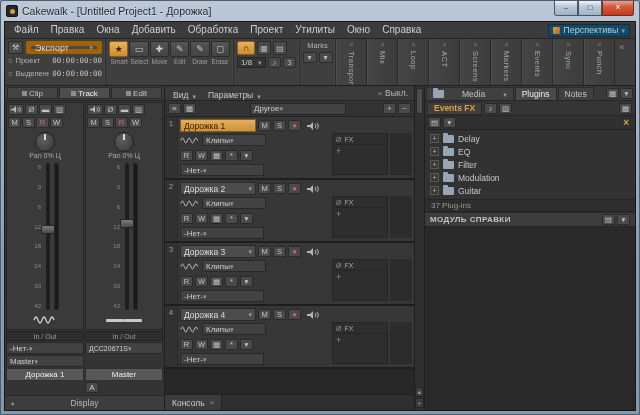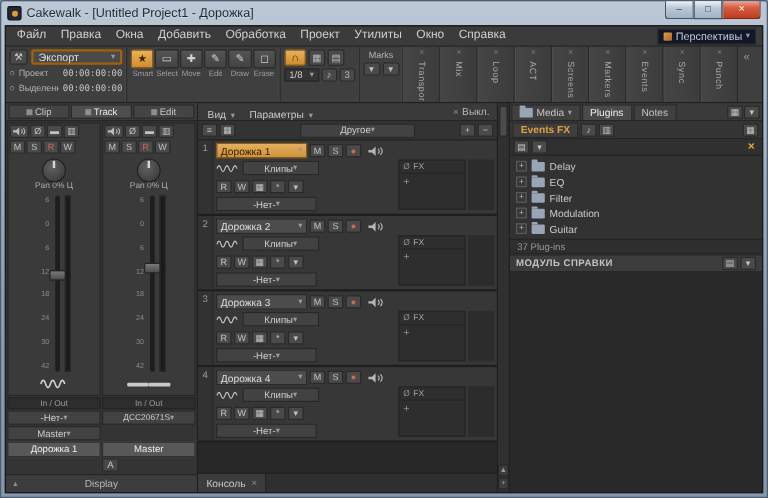--- a/index.html
+++ b/index.html
@@ -9,28 +9,28 @@
 .appico{width:12px;height:12px;border-radius:2px;background:#23272f;border:1px solid #11141a;position:relative;flex:none}
 .appico:after{content:"";position:absolute;left:3px;top:3px;width:5px;height:5px;border-radius:50%;background:#e09a36}
 .title{flex:1;font-size:10.5px;color:#1d2633;white-space:nowrap;overflow:hidden;text-shadow:0 1px 0 rgba(255,255,255,.4)}
 .wbtns{display:flex;align-self:flex-start}
 .wb{width:24px;height:15px;border:1px solid #46566a;border-top:0;background:linear-gradient(#eef3f8,#bbc8d6 40%,#a2b2c4);font-size:8px;line-height:13px;text-align:center;color:#2a3442}
 .wb.first{border-radius:0 0 0 3px}
 .wb.cls{width:32px;color:#fff;background:linear-gradient(#efa38e,#d55b3e 40%,#bf3c22);border-color:#7e2818;border-radius:0 0 3px 0;font-size:9px}
 .app{position:absolute;left:3px;right:3px;top:20px;bottom:3px;background:#2c2c2c;border:1px solid #191919;display:flex;flex-direction:column;overflow:hidden}
 .menubar{height:17px;flex:none;background:#3b3b3b;border-bottom:1px solid #252525;display:flex;align-items:center;padding:0 3px;font-size:10px;color:#cfcfcf}
 .mi{padding:0 6px;line-height:16px;white-space:nowrap}
-.persp{margin-left:auto;display:flex;align-items:center;gap:3px;height:13px;background:#0f172a;border:1px solid #282828;padding:0 4px;font-size:9px;color:#c8c8c8;margin-right:2px}
+.persp{margin-left:auto;display:flex;align-items:center;gap:3px;height:13px;background:#0c4a6e;border:1px solid #282828;padding:0 4px;font-size:9px;color:#c8c8c8;margin-right:2px}
 .pico{width:7px;height:7px;background:linear-gradient(135deg,#e0a23f,#b0622a);border-radius:1px}
 .cd{font-size:7px;color:#9b9b9b;line-height:1}
 .toolbar{height:47px;flex:none;background:#3f3f3f;border-bottom:1px solid #1f1f1f;display:flex;align-items:stretch;overflow:hidden}
 .mod{border-right:1px solid #2d2d2d;box-shadow:inset -1px 0 0 #474747;padding:2px 3px;display:flex;flex-direction:column;flex:none}
 .exp{width:101px}
 .exprow{display:flex;align-items:center;gap:3px;font-size:7.5px;color:#b5b5b5;height:13px}
-.expbtn{flex:1;height:13px;background:#4a4a4a;border:2px solid #a16207;border-radius:2px;display:flex;align-items:center;justify-content:space-between;padding:0 4px;font-size:9px;color:#ddd}
+.expbtn{flex:1;height:13px;background:#4a4a4a;border:5px solid #a16207;border-radius:2px;display:flex;align-items:center;justify-content:space-between;padding:0 4px;font-size:9px;color:#ddd}
 .hammer{width:15px;height:13px;background:#4a4a4a;border:1px solid #2b2b2b;border-radius:2px;color:#ccc;font-size:8px;text-align:center;line-height:12px;flex:none}
 .rlab{flex:1;white-space:nowrap;overflow:hidden}
 .rtime{font-family:"DejaVu Sans Mono",monospace;font-size:7.5px;color:#c6c6c6}
 .tools{width:128px}
 .toolbtns{display:flex;gap:1px}
 .tbtn{flex:1;height:16px;background:linear-gradient(#545454,#434343);border:1px solid #2b2b2b;border-radius:2px;color:#cfcfcf;font-size:9px;text-align:center;line-height:15px}
 .tbtn.on{background:linear-gradient(#eab25c,#cf8c2c);color:#3a2505;border-color:#8a5d1d}
 .tlabels{display:flex;margin-top:1px}
 .tl{flex:1;font-size:6.5px;color:#9f9f9f;text-align:center;white-space:nowrap;overflow:hidden}
 .resrow{display:flex;margin-top:1px;gap:2px}
@@ -63,21 +63,21 @@
 .fader{flex:1;min-height:0;display:flex;justify-content:center;gap:2px;padding:2px 0}
 .scale{display:flex;flex-direction:column;justify-content:space-between;font-size:6px;color:#8a8a8a;text-align:right;width:11px;line-height:6px;padding:1px}
 .groove{width:4px;background:#1e1e1e;border-radius:2px;position:relative;margin:0 2px}
 .cap{position:absolute;left:50%;top:42%;width:14px;height:9px;margin-left:-7px;background:linear-gradient(#7a7a7a,#4b4b4b);border:1px solid #242424;border-radius:2px}
 .meter{width:5px;background:#1a1a1a;border:1px solid #292929}
 .wicon{height:16px;flex:none;display:flex;align-items:center;justify-content:center}
 .stbars i{display:block;width:18px;height:3px;background:#c9c9c9;border-radius:1px;margin:2px 0}
 .iorow{flex:none;display:flex;gap:1px;padding:0 1px 2px;background:#343434}
 .iocol{flex:1;display:flex;flex-direction:column;gap:1px;min-width:0}
 .iohdr{height:10px;background:#2d2d2d;border:1px solid #242424;font-size:7px;color:#9a9a9a;text-align:center;line-height:9px}
-.dd{height:12px;background:#424242;border:1px solid #282828;display:flex;align-items:center;justify-content:center;padding:0 3px;font-size:8px;color:#cdcdcd;overflow:hidden;white-space:nowrap}
+.dd{height:12px;background:#424242;border:1px solid #282828;display:flex;align-items:center;justify-content:flex-start;padding:0 3px;font-size:8px;color:#cdcdcd;overflow:hidden;white-space:nowrap}
 .dd.small{font-size:7px}
 .ddspacer{height:12px}
 .nameb{height:13px;background:#585858;border:1px solid #303030;font-size:8px;color:#efefef;text-align:center;line-height:12px;overflow:hidden;white-space:nowrap}
 .abtn{width:14px;height:11px;background:#474747;border:1px solid #2a2a2a;color:#ccc;font-size:8px;text-align:center;line-height:10px}
 .disp{height:15px;flex:none;background:#3d3d3d;border-top:1px solid #262626;position:relative;display:flex;align-items:center;justify-content:center;font-size:8.5px;color:#b8b8b8}
 .disp .cu{position:absolute;left:6px;font-size:7px;color:#8f8f8f}
 .tv{flex:1;min-width:0;display:flex;flex-direction:column;background:#2b2b2b;border-right:1px solid #1f1f1f}
 .tvh{height:15px;flex:none;background:#3a3a3a;border-bottom:1px solid #242424;display:flex;align-items:center;gap:2px;padding:0 3px;font-size:8.5px;color:#c9c9c9}
 .hdd{display:flex;align-items:flex-end;gap:4px;padding:0 5px;height:13px}
 .off{margin-left:auto;display:flex;align-items:center;gap:3px;padding-right:3px;color:#b9b9b9}
@@ -106,21 +106,21 @@
 .trest{flex:1;background:#2c2c2c;margin-bottom:2px}
 .tvb{height:16px;flex:none;background:#2f2f2f;border-top:1px solid #202020;display:flex;align-items:stretch}
 .ctab{display:flex;align-items:center;gap:5px;background:#3c3c3c;border-right:1px solid #222;padding:0 7px;font-size:8.5px;color:#ccc}
 .ctab .x{font-size:8px;color:#8f8f8f}
 .vsb{width:10px;flex:none;background:#303030;border-right:1px solid #1f1f1f;display:flex;flex-direction:column;align-items:center;padding:2px 1px}
 .vth{width:7px;height:26px;background:#4c4c4c;border:1px solid #282828;border-radius:2px}
 .vsp{flex:1}
 .vbt{width:9px;height:10px;background:#3d3d3d;border:1px solid #262626;color:#9d9d9d;font-size:6px;line-height:9px;text-align:center;margin-top:1px}
 .browser{width:210px;flex:none;display:flex;flex-direction:column;background:#323232;min-height:0}
 .brt{height:15px;flex:none;background:#3a3a3a;border-bottom:1px solid #252525;display:flex;align-items:stretch;gap:1px;padding:0 1px}
-.btab{display:flex;align-items:center;gap:3px;padding:0 6px;font-size:8.5px;color:#c3c3c3;background:#404040;border:1px solid #2a2a2a;border-bottom:0;margin-top:1px}
+.btab{display:flex;align-items:center;gap:18px;padding:0 6px;font-size:8.5px;color:#c3c3c3;background:#404040;border:1px solid #2a2a2a;border-bottom:0;margin-top:1px}
 .btab.on{background:#4a4a4a;color:#eee}
 .brico{margin-left:auto;display:flex;align-items:center;gap:1px;padding-right:1px}
 .brs{height:15px;flex:none;background:#353535;border-bottom:1px solid #252525;display:flex;align-items:center;gap:2px;padding:0 2px}
 .afx{height:13px;display:flex;align-items:center;padding:0 6px;background:#3e3e3e;border:1px solid #2a2a2a;font-size:8.5px;font-weight:bold;color:#e0a23f}
 .brtb{height:14px;flex:none;background:#303030;border-bottom:1px solid #242424;display:flex;align-items:center;gap:2px;padding:0 3px}
 .brx{margin-left:auto;color:#e0a23f;font-weight:bold;font-size:10px;padding-right:3px}
 .tree{flex:none;padding:2px 0}
 .titem{height:13px;display:flex;align-items:center;gap:4px;padding:0 5px;font-size:8.5px;color:#c9c9c9}
 .expb{width:9px;height:9px;border:1px solid #5a5a5a;background:#383838;color:#bbb;font-size:7px;line-height:7px;text-align:center;flex:none}
 .fold{width:11px;height:8px;background:#97a5b6;border-radius:1px;position:relative;flex:none}

